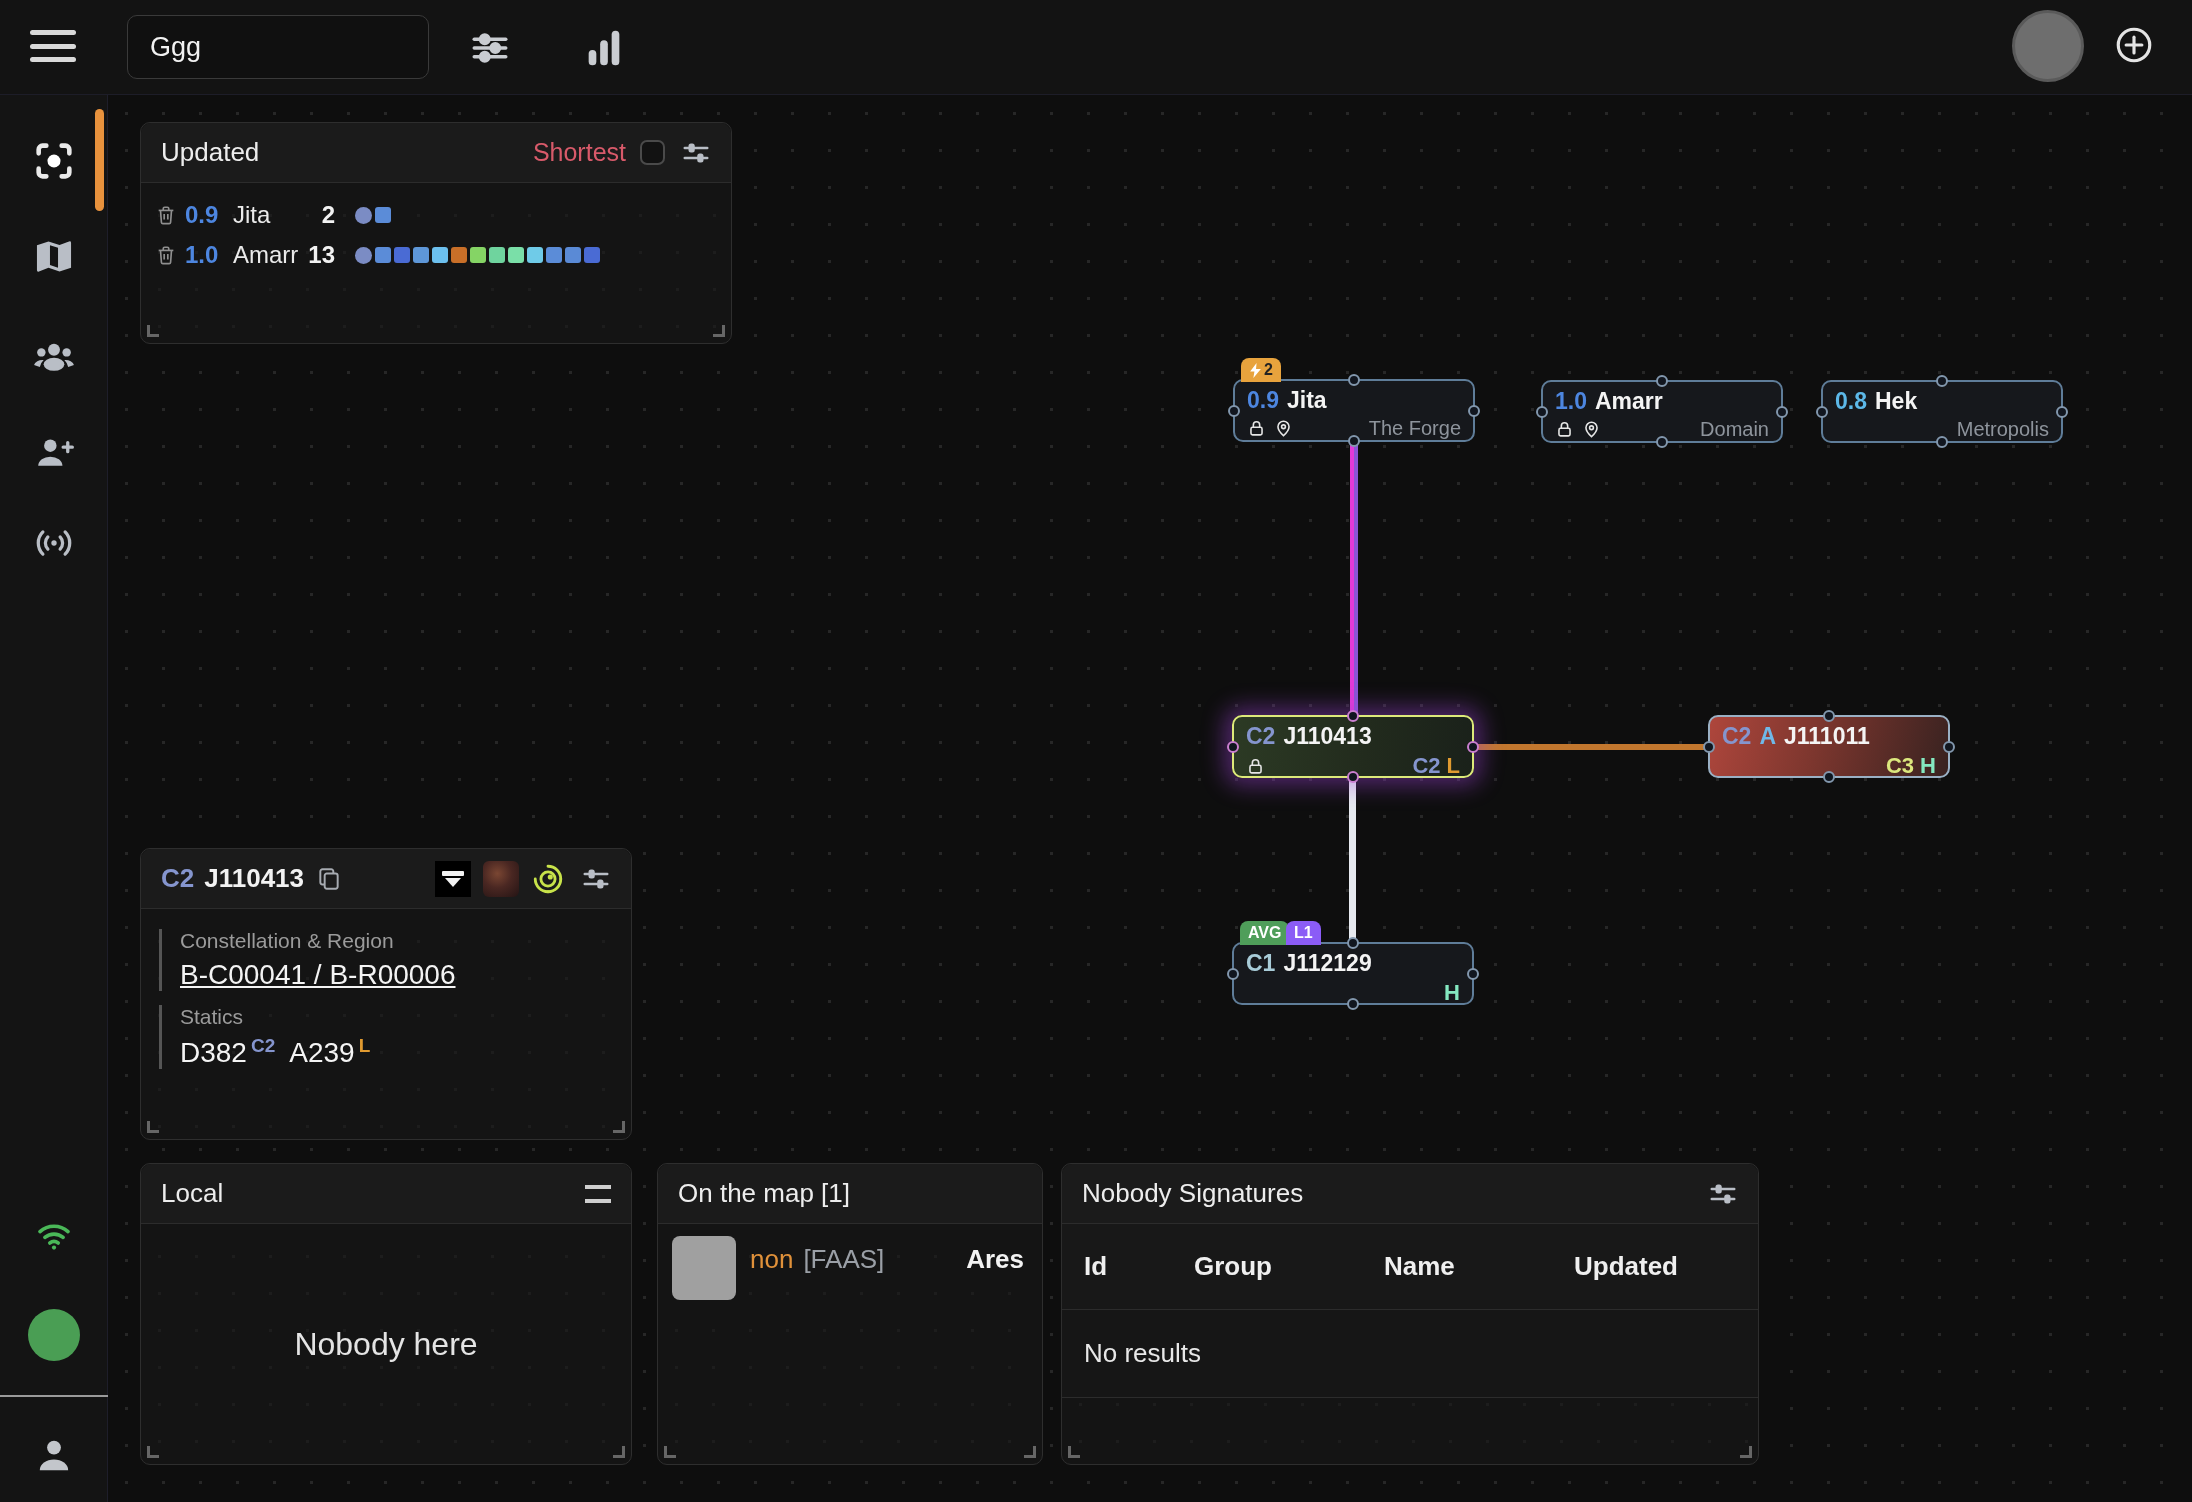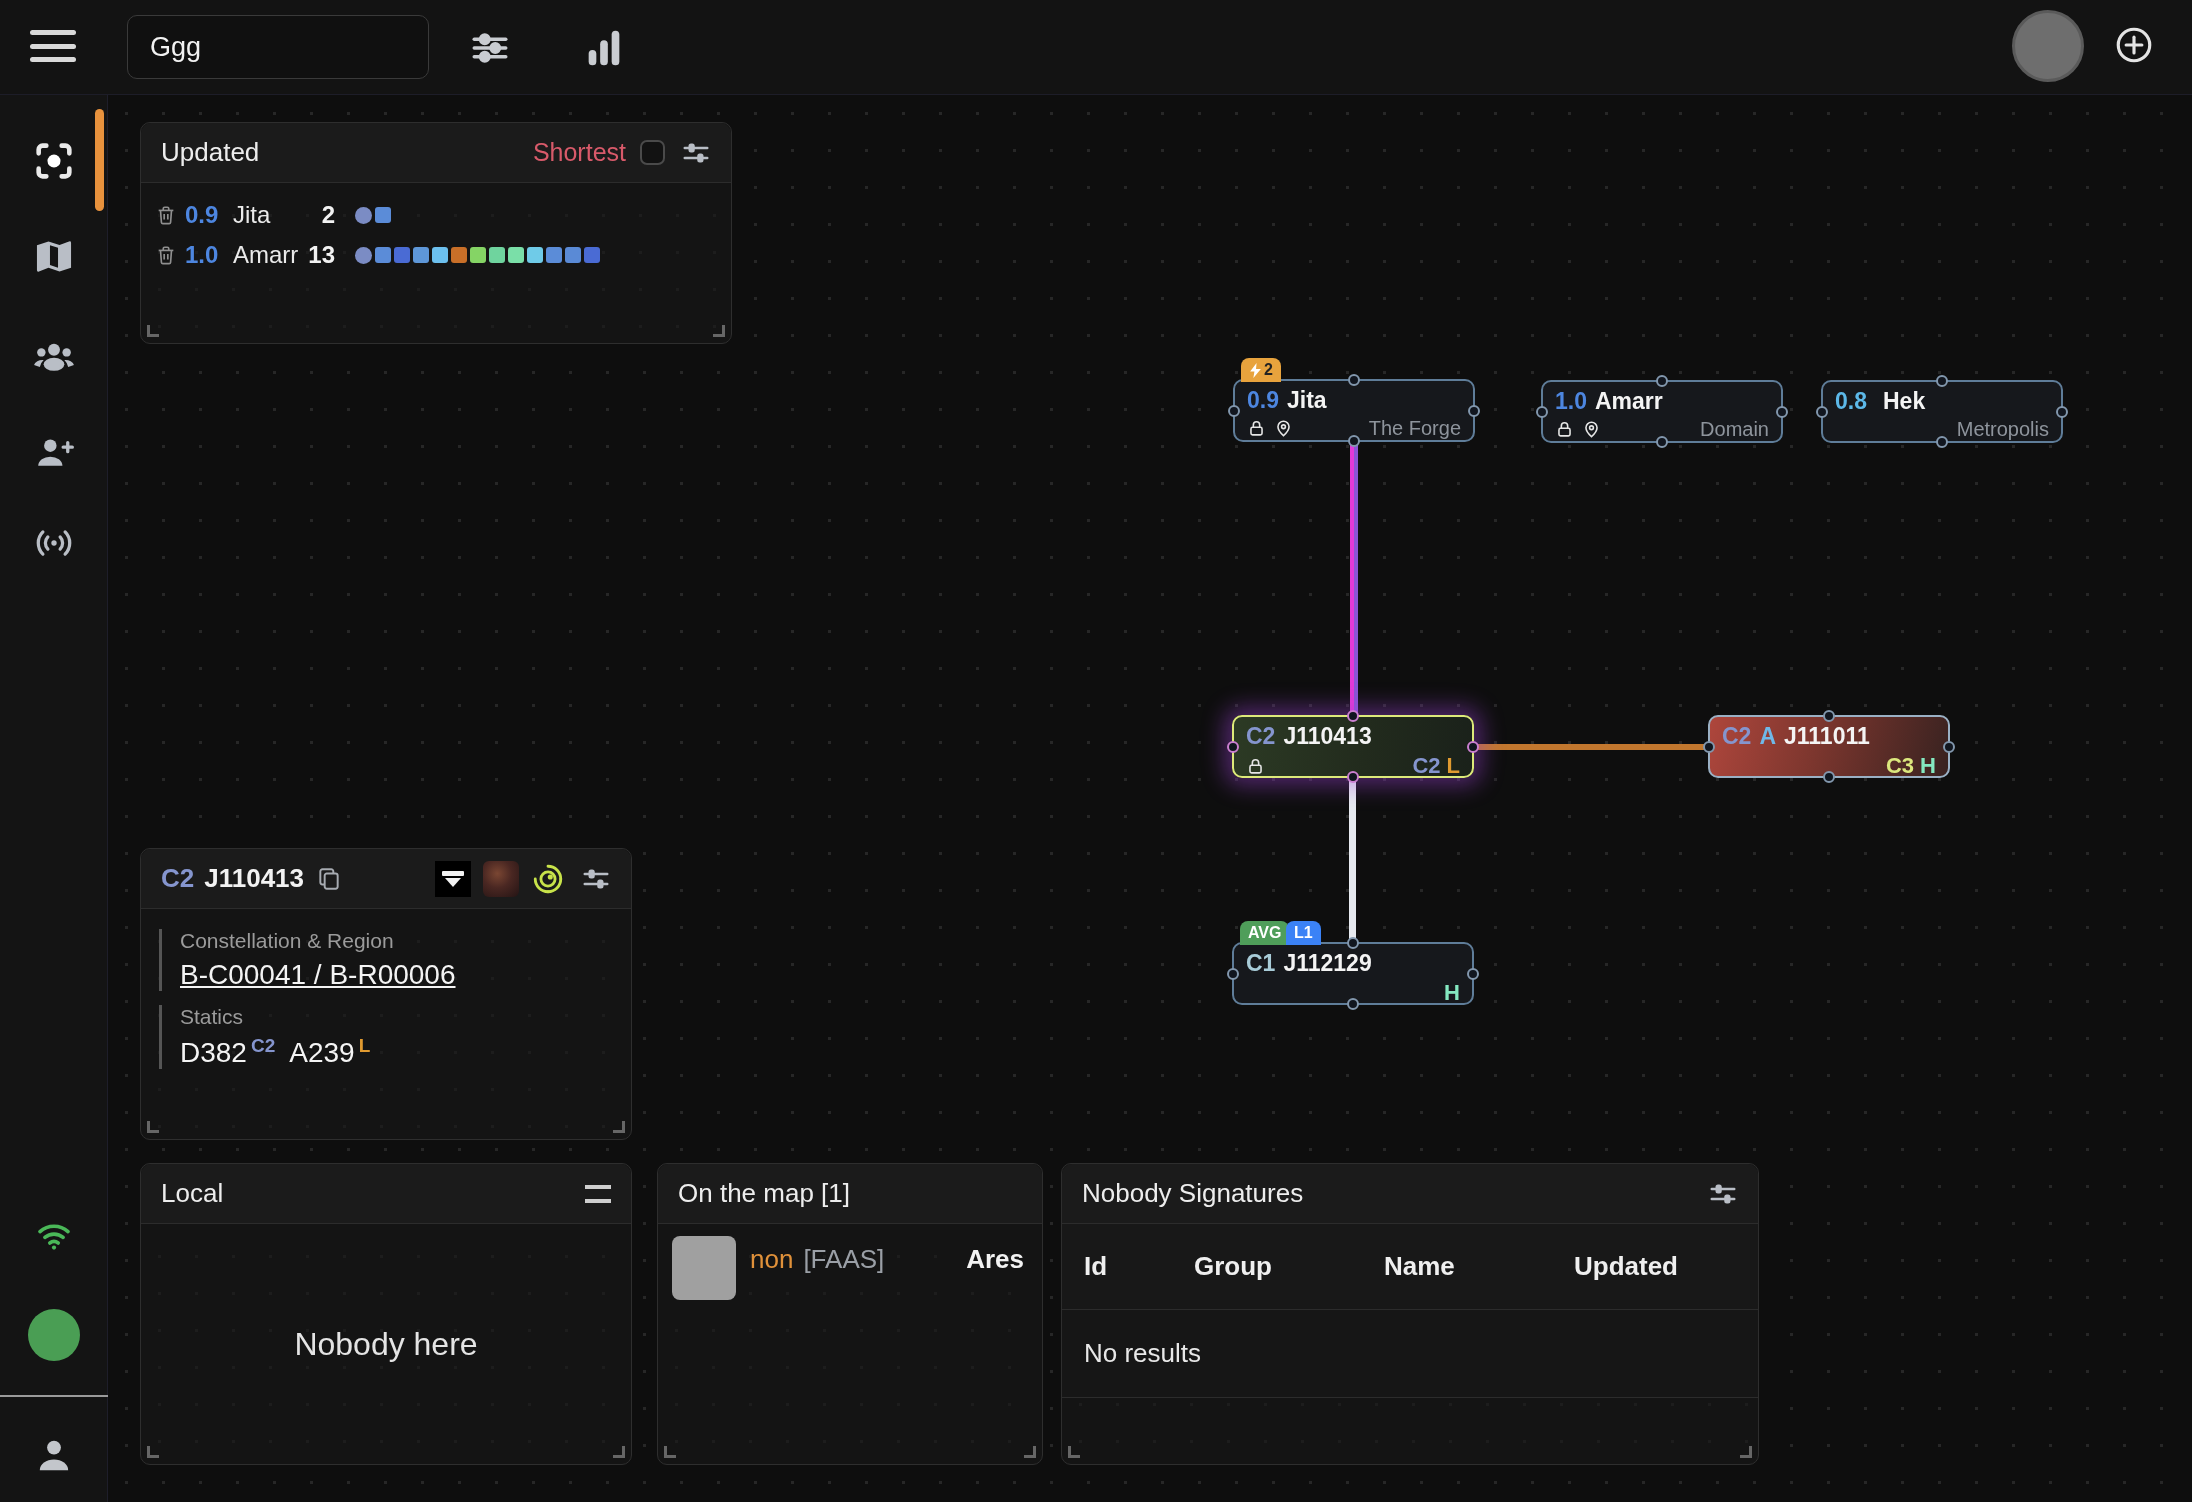--- a/index.html
+++ b/index.html
@@ -91,41 +91,41 @@
 
   
   .minimap-panel { left:1768px; top:1180px; width:400px; height:300px; background:#191919; border:1px solid #262626; border-radius:10px; z-index:20; }
   .mm-world { position:absolute; left:12px; top:22px; right:14px; bottom:26px; background:#3b3b3d; border-radius:4px; }
   .mm-rect { position:absolute; width:10.5%; height:4.6%; background:#b5b5b5; border-radius:2px; }
 
   
   .node { position:absolute; width:242px; height:63px; border-radius:10px; border:2px solid #5f7d99; background:#16181c; z-index:10; padding:6px 12px 6px 12px; }
   .node-line1 { display:flex; align-items:baseline; font-size:23px; font-weight:bold; }
   .n-sec { color:#4d86e0; margin-right:8px; }
-  .n-sec-hi { color:#5cb8e8; margin-right:16px; }
+  .n-sec-hi { color:#5cb8e8; margin-right:8px; }
   .n-name { color:#f4f4f4; }
   .node-line2 { display:flex; align-items:center; margin-top:3px; }
   .n-icons { display:flex; gap:8px; color:#e6e6e6; }
   .n-region { margin-left:auto; color:#8e949c; font-size:20px; }
   .n-class { color:#8595ce; font-weight:bold; margin-right:8px; font-size:23px; }
   .n-class-c1 { color:#a8ccd8; font-weight:bold; margin-right:8px; font-size:23px; }
   .n-tag { color:#6fb8e8; font-weight:bold; margin-right:8px; font-size:23px; }
   .n-statics { margin-left:auto; font-size:22px; font-weight:bold; }
   .st-c2 { color:#8595ce; } .st-l { color:#e09a30; margin-left:6px; }
   .st-c3 { color:#dce87e; } .st-h { color:#84e8c0; margin-left:6px; }
   .h { position:absolute; width:12px; height:12px; border-radius:50%; background:#11161f; border:2px solid #8297ad; transform:translate(-50%,-50%); z-index:12; }
   .h-t { left:50%; top:-1px; } .h-b { left:50%; top:calc(100% + 1px); } .h-l { left:-1px; top:50%; } .h-r { left:calc(100% + 1px); top:50%; }
   .node-sel { border:2px solid #dde97a; background:linear-gradient(95deg,#2c3a24 0%,#222b1d 55%,#1a211a 100%); box-shadow:0 0 22px 8px rgba(158,66,214,.45); }
   .node-sel .h { border-color:#cb7fd0; }
   .node-red { border:2px solid #9ab0c4; background:linear-gradient(105deg,#ae463c 0%,#7c362e 45%,#382220 100%); }
 
   .n-badge { position:absolute; height:24px; padding:0 8px; border-radius:8px 8px 0 0; font-size:16px; font-weight:bold; display:flex; align-items:center; z-index:9; }
   .badge-bolt { left:6px; top:-23px; background:#e8a33d; color:#222; gap:2px; }
   .badge-avg { left:6px; top:-23px; background:#4f9e5a; color:#fff; }
-  .badge-l1 { left:52px; top:-23px; background:#3b82f6; color:#fff; border-radius:8px 8px 0 0; }
+  .badge-l1 { left:52px; top:-23px; background:#8b5cf6; color:#fff; border-radius:8px 8px 0 0; }
 
   
   .node-jita { left:1233px; top:379px; }
   .node-amarr { left:1541px; top:380px; }
   .node-hek { left:1821px; top:380px; }
   .node-j110413 { left:1232px; top:715px; }
   .node-j111011 { left:1708px; top:715px; }
   .node-j112129 { left:1232px; top:942px; }
 
   

